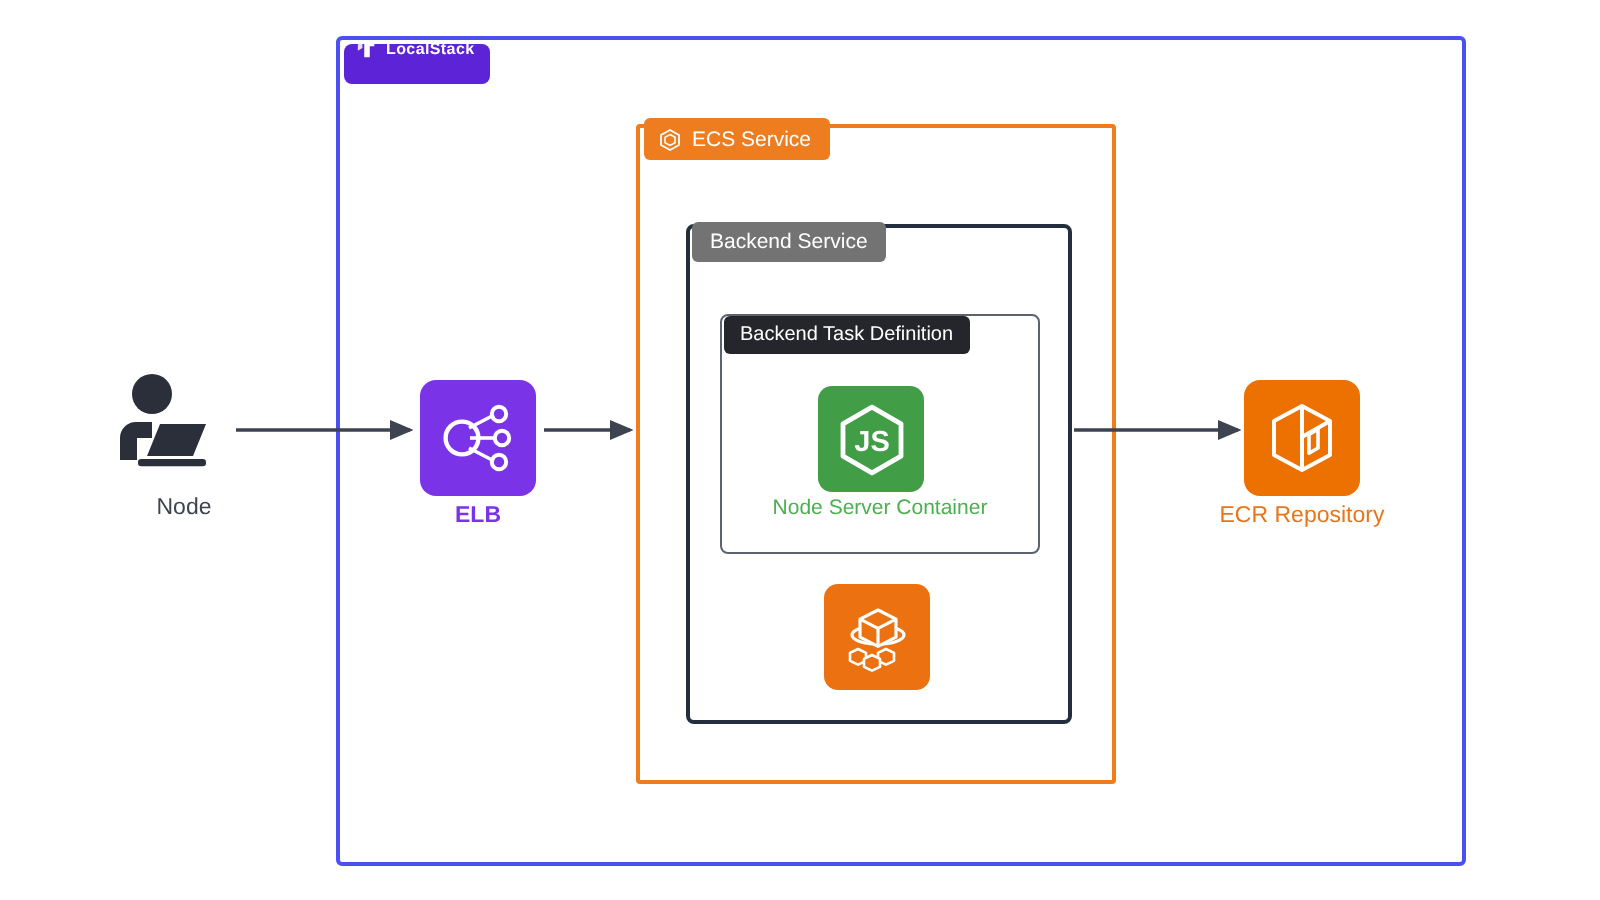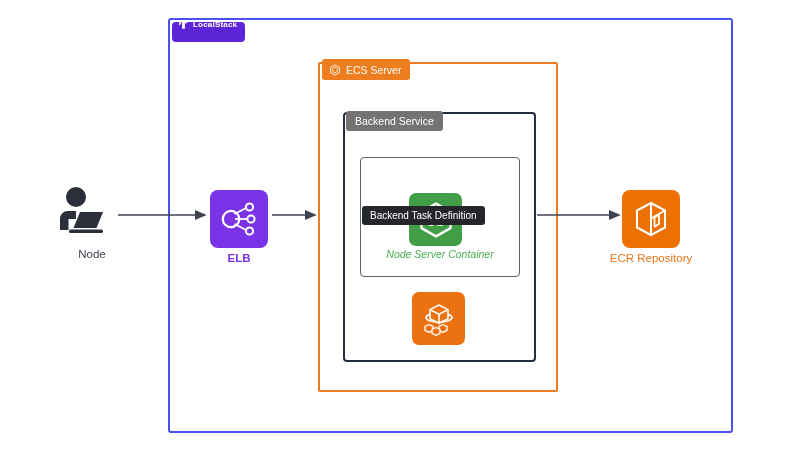--- a/index.html
+++ b/index.html
@@ -110,21 +110,20 @@
   }
   .task-badge {
     left: 362px; top: 158px;
     height: 19px;
     background: #25262b;
     border-radius: 3px;
     display: flex;
     align-items: center;
     padding: 0 8px;
     z-index: 5;
-    margin-top: 48px;
   }
   .task-badge .badge-label {
     color: #ffffff;
     font-size: 10px;
     white-space: nowrap;
   }
 
   
   .tile {
     border-radius: 7px;
@@ -160,21 +159,20 @@
   .caption {
     position: absolute;
     text-align: center;
     white-space: nowrap;
     font-size: 10.5px;
   }
   .cap-node {
     left: 360px; top: 248px;
     width: 160px;
     color: #4caf50;
-    font-style: italic;
   }
   .cap-elb {
     left: 190px; top: 252px;
     width: 98px;
     color: #7b33e8;
     font-size: 11.5px;
     font-weight: bold;
   }
   .cap-ecr {
     left: 592px; top: 252px;
@@ -213,21 +211,21 @@
 
   <div class="abs ecs-box"></div>
 
   <div class="abs ecs-badge">
     <span>
       <svg width="12" height="12" viewBox="0 0 24 24">
         <polygon points="12,2 21,7 21,17 12,22 3,17 3,7" fill="none" stroke="#ffffff" stroke-width="1.8"></polygon>
         <polygon points="12,6.5 17,9.3 17,14.7 12,17.5 7,14.7 7,9.3" fill="none" stroke="#ffffff" stroke-width="1.5"></polygon>
       </svg>
     </span>
-    <span class="badge-label">ECS Server</span>
+    <span class="badge-label">ECS Service</span>
   </div>
 
   <div class="abs service-box"></div>
 
   <div class="abs service-badge">
     <span class="badge-label">Backend Service</span>
   </div>
 
   <div class="abs task-box"></div>
 

